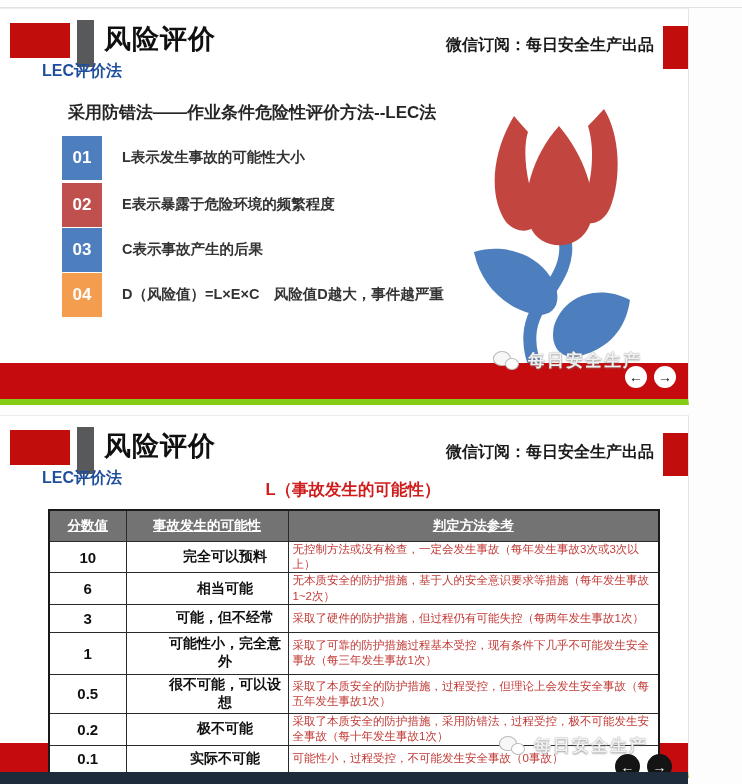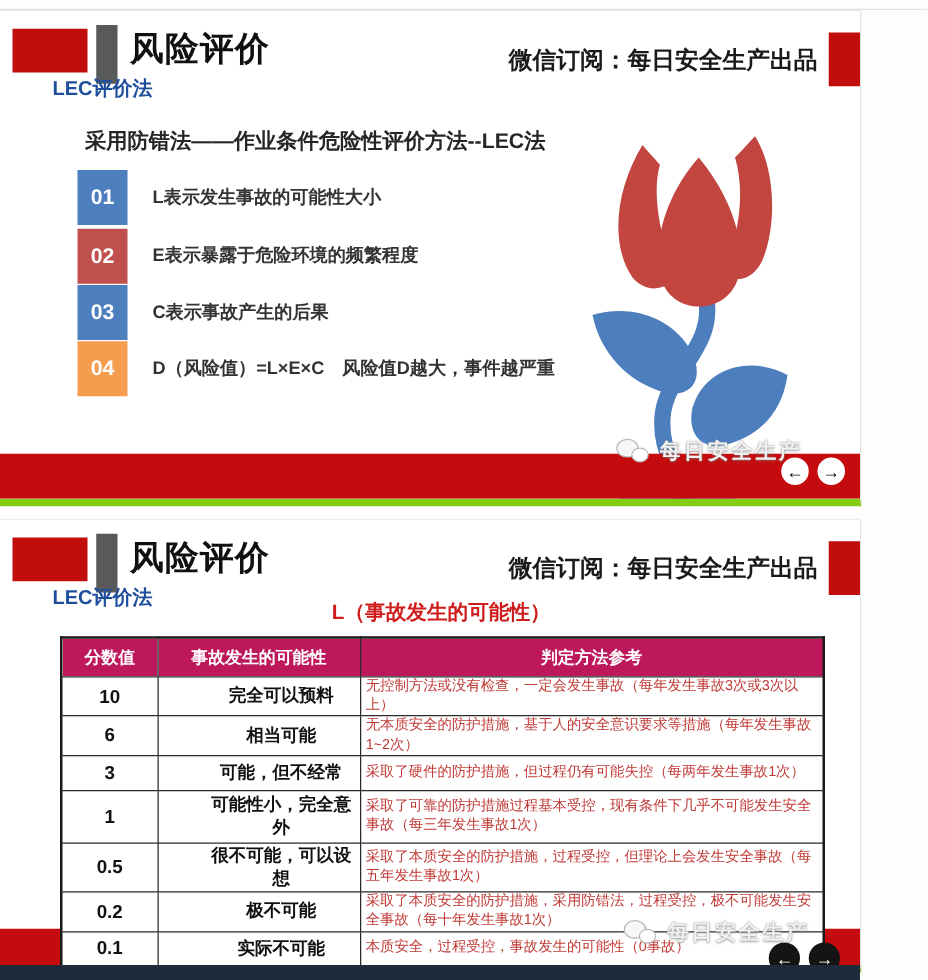--- a/index.html
+++ b/index.html
@@ -11,21 +11,21 @@
          border-right:1px solid #e5e5e5;border-top:1px solid #ececec;border-bottom:6px solid #84cc16;
          overflow:hidden;}
   #slide1{top:8px;height:390px;}
   #slide2{top:415px;height:356px;}
 
   
   .red-block-left{position:absolute;left:10px;top:14px;width:60px;height:35px;background:#c20d0d;}
   .gray-bar{position:absolute;left:77px;top:11px;width:17px;height:47px;background:#58595b;}
   .slide-title{position:absolute;left:104px;top:12px;margin:0;font-size:27px;font-weight:bold;
                color:#101010;letter-spacing:1px;}
-  .wechat-caption{position:absolute;right:34px;top:26px;font-size:19px;font-weight:bold;color:#1a1a1a;}
+  .wechat-caption{position:absolute;right:34px;top:26px;font-size:16px;font-weight:bold;color:#1a1a1a;}
   .red-block-right{position:absolute;left:663px;top:17px;width:25px;height:43px;background:#c20d0d;}
   .lec-label{position:absolute;left:42px;top:52px;font-size:16px;font-weight:bold;color:#1f4e9c;}
 
   
   .s1-heading{position:absolute;left:68px;top:92px;font-size:17px;font-weight:bold;color:#262626;}
   .lec-item{position:absolute;left:62px;height:33px;display:flex;align-items:center;}
   .num-box{display:inline-flex;width:40px;height:44px;align-items:center;justify-content:center;
            color:#fff;font-size:17px;font-weight:bold;}
   .item-text{margin-left:20px;font-size:14.5px;font-weight:bold;color:#333;}
   .tulip{position:absolute;left:462px;top:95px;}
@@ -52,21 +52,21 @@
               display:flex;align-items:center;justify-content:center;
               font-size:14px;font-weight:bold;line-height:1;}
   .nav-circle.dark{width:25px;height:25px;background:#141414;color:#fff;}
 
   
   .table-title{position:absolute;left:48px;top:63px;width:610px;text-align:center;
                font-size:16.5px;font-weight:bold;color:#cf1d1d;}
   .lec-table{position:absolute;left:48px;top:93px;width:610px;border-collapse:collapse;
              table-layout:fixed;z-index:2;background:#fff;border:2px solid #1a1a1a;}
   .lec-table th,.lec-table td{border:1px solid #2a2a2a;overflow:hidden;}
-  .lec-table th{background:#be185d;color:#fff;font-size:13.5px;font-weight:bold;height:28px;}
+  .lec-table th{background:#737373;color:#fff;font-size:13.5px;font-weight:bold;height:28px;text-decoration:underline;}
   td.score{font-size:15px;font-weight:bold;color:#111;text-align:center;}
   td.poss{font-size:14px;font-weight:bold;color:#111;text-align:center;padding-left:37px;}
   td.ref{font-size:11.5px;color:#c03a36;text-align:left;padding:0 4px;line-height:1.32;}
   tr.h30{height:28px;} tr.h44{height:42px;} tr.h34{height:32px;}
 
   .navy-strip{position:absolute;left:0;top:771px;width:688px;height:13px;background:#1d2b3a;}
 </style>
 </head>
 <body>
 
@@ -171,21 +171,21 @@
         <td class="ref">采取了本质安全的防护措施，过程受控，但理论上会发生安全事故（每五年发生事故1次）</td>
       </tr>
       <tr class="h34">
         <td class="score">0.2</td>
         <td class="poss">极不可能</td>
         <td class="ref">采取了本质安全的防护措施，采用防错法，过程受控，极不可能发生安全事故（每十年发生事故1次）</td>
       </tr>
       <tr class="h30">
         <td class="score">0.1</td>
         <td class="poss">实际不可能</td>
-        <td class="ref">本质安全，过程受控，事故发生的可能性（0事故）</td>
+        <td class="ref">可能性小，过程受控，不可能发生安全事故（0事故）</td>
       </tr>
     </tbody>
       </table>
 
     <div class="red-bar"></div>
 
     <div class="watermark">
       <span class="wm-icon"></span>
       <span>每日安全生产</span>
     </div>

